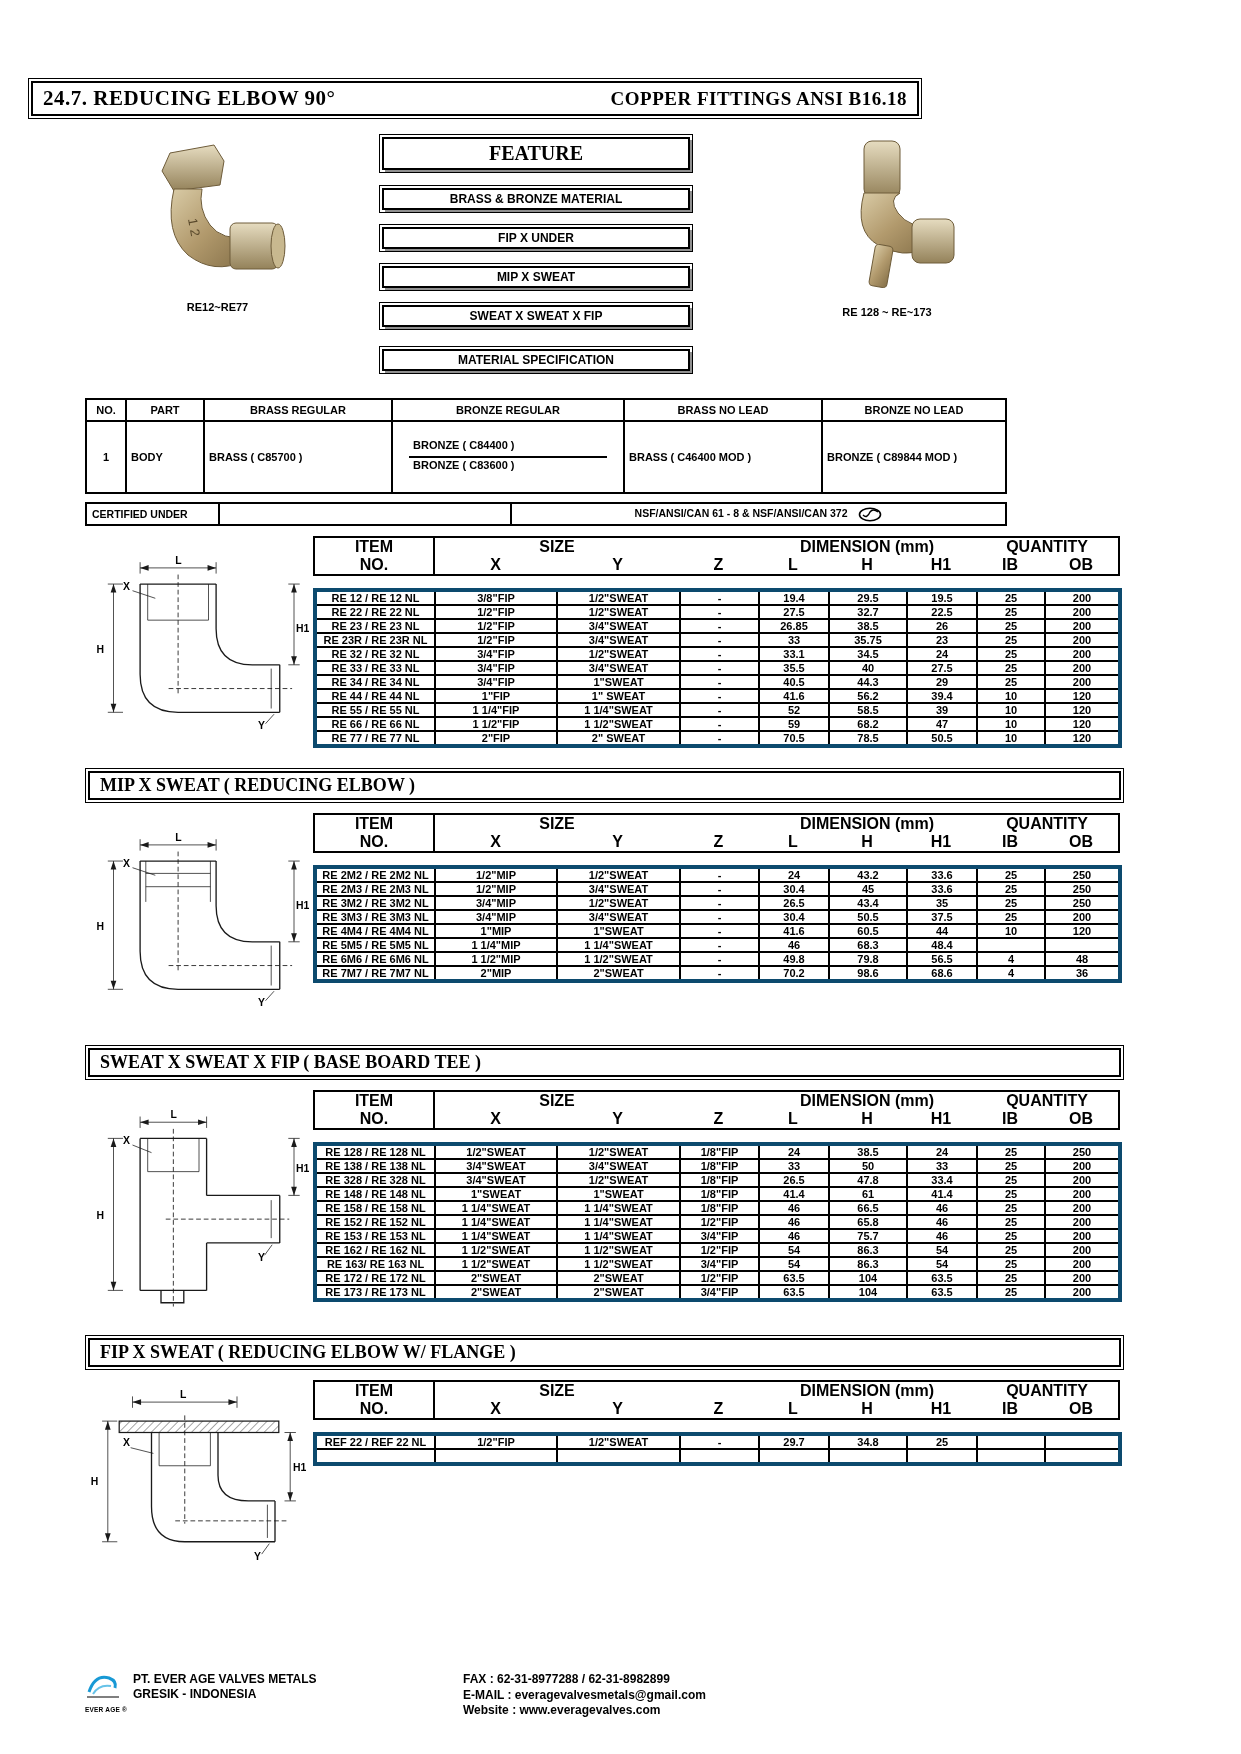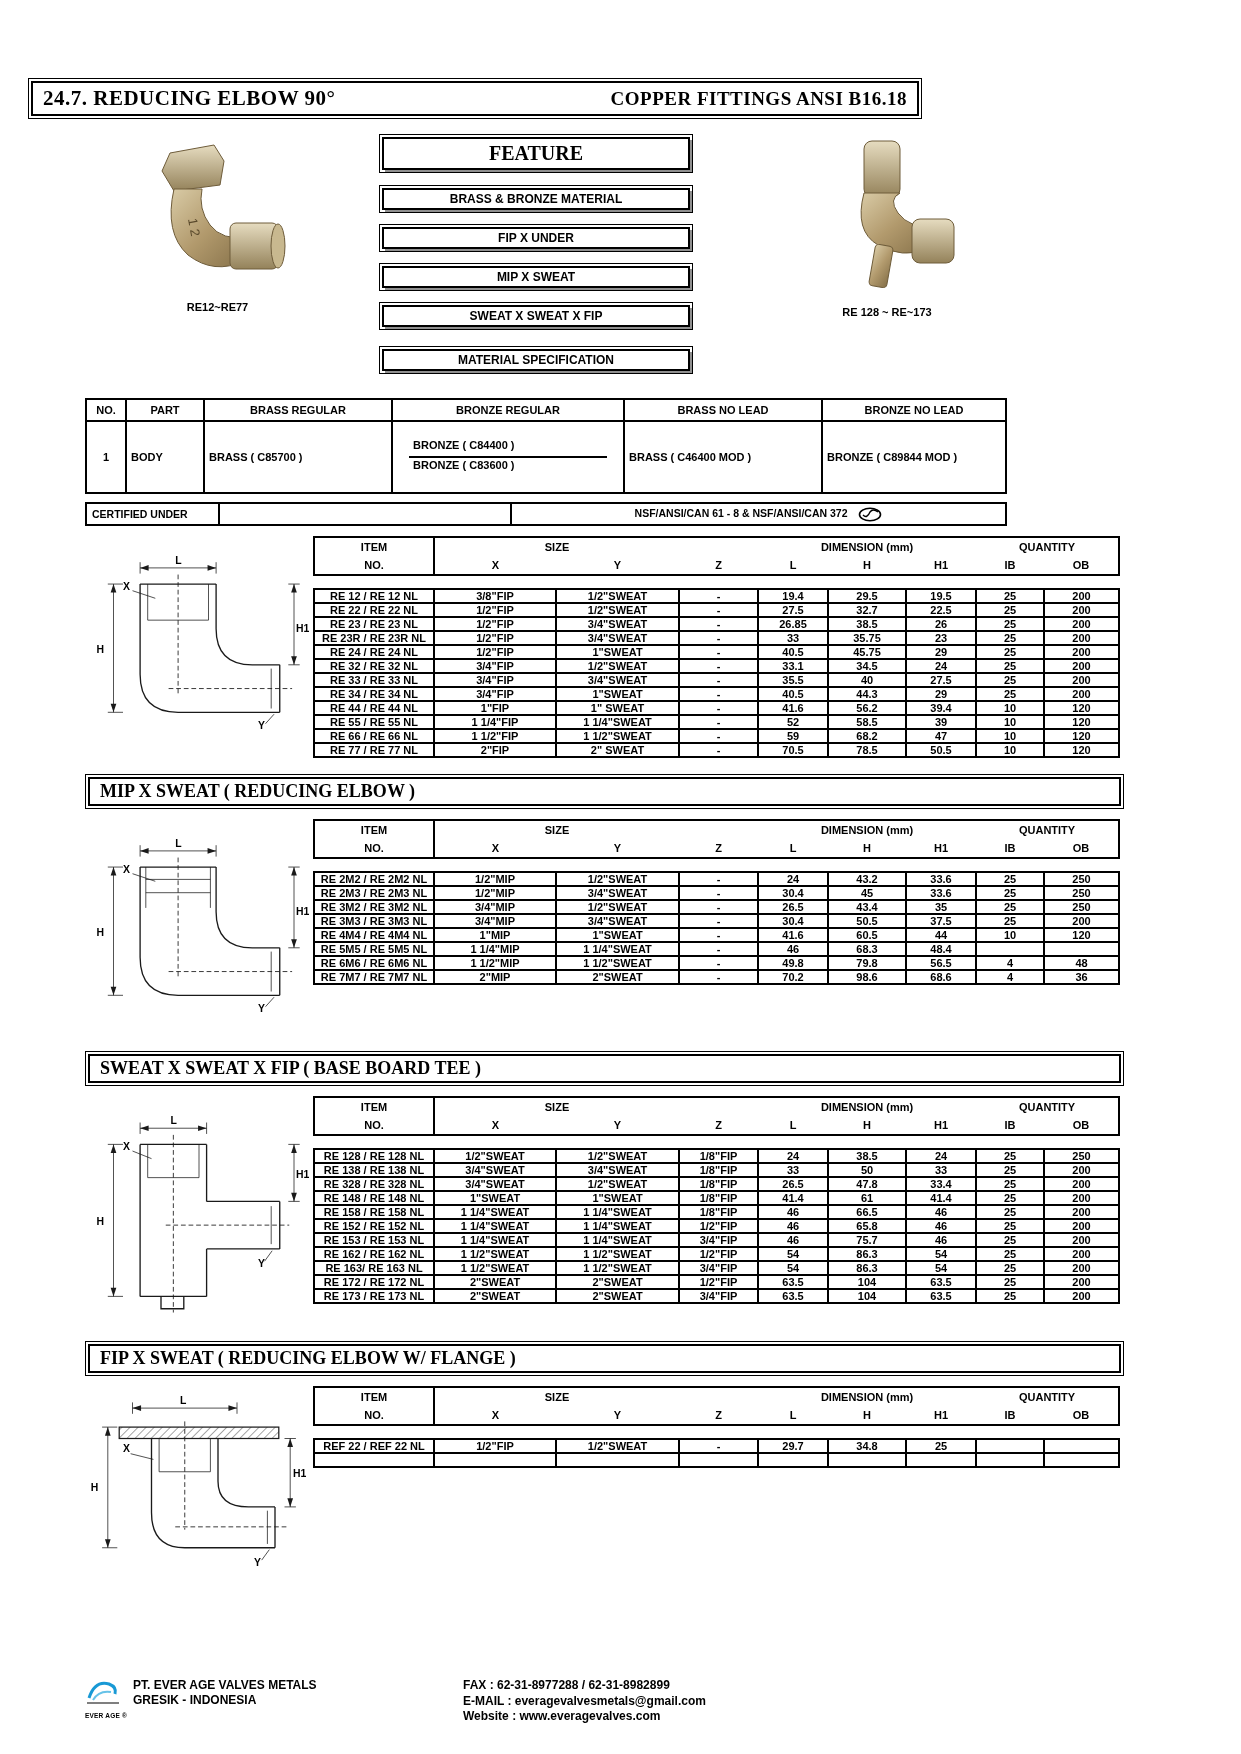--- a/index.html
+++ b/index.html
@@ -46,23 +46,23 @@
   
   .section-title{margin-top:16px;width:1033px;}
   .section-title .dbox-inner{padding:2px 10px;font-size:18px;}
 
   
   .section-row{display:flex;margin-top:10px;}
   .draw-col{width:228px;position:relative;}
   .dimwrap{width:805px;}
   table.dim{border-collapse:collapse;table-layout:fixed;width:805px;}
   .dimhead{border:2px solid #000;margin-bottom:7px;}
-  .dimhead td{border:0;text-align:center;font-weight:bold;font-size:11px;height:18px;padding:0;}
+  .dimhead td{border:0;text-align:center;font-weight:bold;font-size:16px;height:18px;padding:0;}
   .dimhead td.sep{border-right:2px solid #000;}
-  .dimbody{border:2px solid #0c4a6e;margin-top:12px;}
+  .dimbody{border:4px solid #0c4a6e;margin-top:12px;}
   .dimbody td{border:2px solid #000;text-align:center;font-weight:bold;font-size:11px;
               height:12px;padding:0 2px;white-space:nowrap;overflow:hidden;}
 
   
   .tech{stroke:#1a1a1a;fill:none;}
   .tech text{stroke:none;fill:#000;font-family:"Liberation Sans",sans-serif;font-size:11px;font-weight:bold;}
   .thick{stroke-width:1.4;}
   .thin{stroke-width:.8;}
   .dash{stroke-width:.9;stroke-dasharray:5 3;}
   .arr{fill:#1a1a1a;stroke:none;}
@@ -300,31 +300,20 @@
                 <td>1/2"FIP</td>
                 <td>3/4"SWEAT</td>
                 <td>-</td>
                 <td>33</td>
                 <td>35.75</td>
                 <td>23</td>
                 <td>25</td>
                 <td>200</td>
               </tr>
               <tr>
-                <td>RE 24 / RE 24 NL</td>
-                <td>1/2"FIP</td>
-                <td>1"SWEAT</td>
-                <td>-</td>
-                <td>40.5</td>
-                <td>45.75</td>
-                <td>29</td>
-                <td>25</td>
-                <td>200</td>
-              </tr>
-              <tr>
                 <td>RE 32 / RE 32 NL</td>
                 <td>3/4"FIP</td>
                 <td>1/2"SWEAT</td>
                 <td>-</td>
                 <td>33.1</td>
                 <td>34.5</td>
                 <td>24</td>
                 <td>25</td>
                 <td>200</td>
               </tr>

